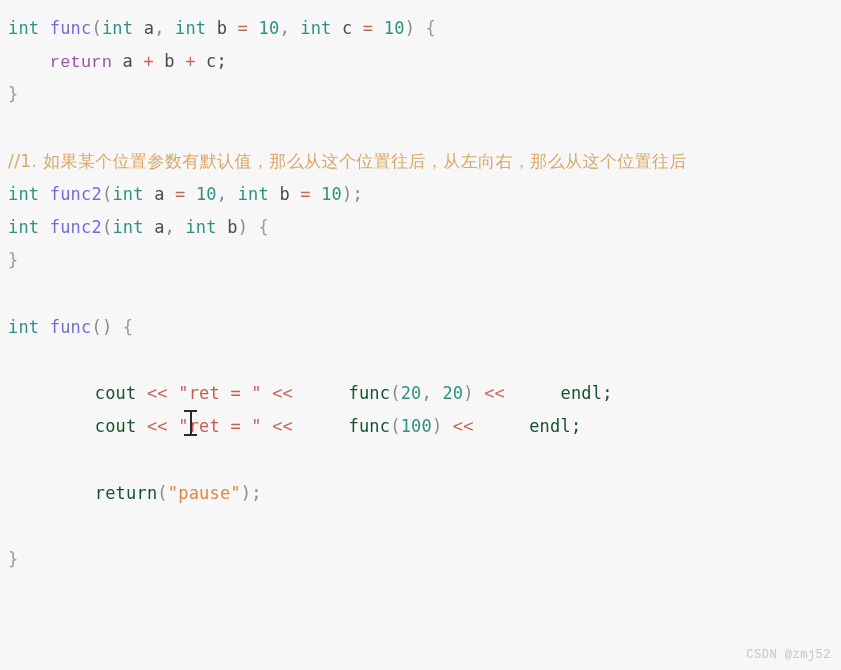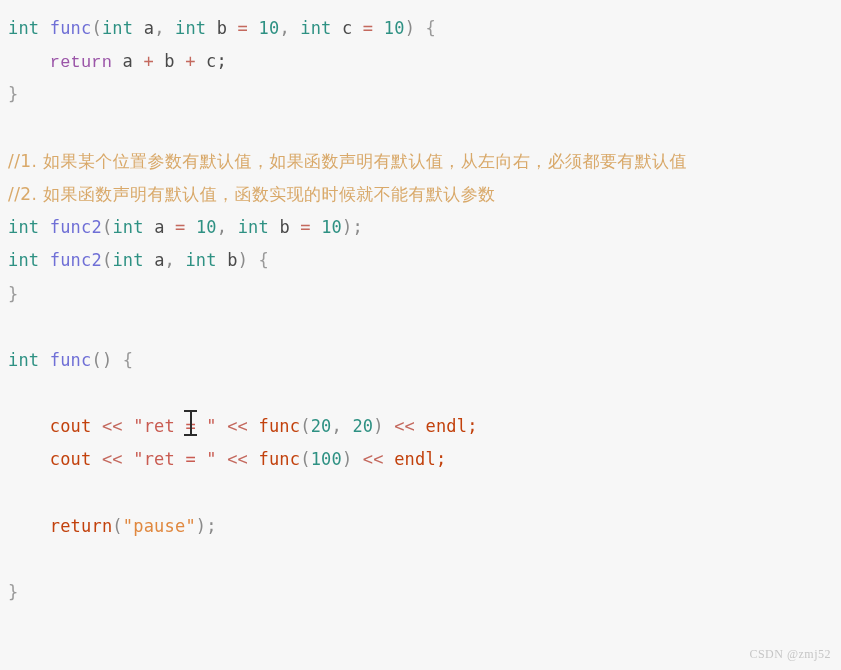--- a/index.html
+++ b/index.html
@@ -41,21 +41,21 @@
   }
 
   
   .t-type      { color: #2e9183; }
   .t-fn        { color: #6f6fd6; }
   .t-kw        { color: #9b55a8; font-family: Liberation Mono, monospace; }
   .t-num       { color: #2e9183; }
   .t-num-p     { color: #9b55a8; }
   .t-op        { color: #c4695e; }
   .t-punct     { color: #8a8a8a; }
-  .t-plain     { color: #c2410c; }
+  .t-plain     { color: #14532d; margin-left: 45px; }
   .t-str       { color: #c95c52; }
   .t-str-o     { color: #e0883f; }
   .t-comment   { color: #d9a96a; }
   .t-brace     { color: #9a9a9a; }
   .t-var       { color: #4a4a4a; }
 
   .comment-line {
     font-family: "DejaVu Sans", "Liberation Sans", sans-serif;
     letter-spacing: 0.4px;
   }
@@ -85,43 +85,42 @@
     height: 2px;
     background: #2b2b2b;
   }
   #mouse-cursor .cap-top { top: 0px; }
   #mouse-cursor .cap-bot { bottom: 0px; }
 
   #watermark {
     position: absolute;
     right: 10px;
     bottom: 8px;
-    font-family: Liberation Serif, serif;
+    font-family: Liberation Mono, monospace;
     font-size: 12px;
     color: #c6c6c6;
     letter-spacing: 0.5px;
     user-select: none;
   }
 </style>
 </head>
 <body>
 
 <div id="editor">
 
   <div class="code-line"><span class="t-type">int</span><span> </span><span class="t-fn">func</span><span class="t-punct">(</span><span class="t-type">int</span><span> </span><span class="t-var">a</span><span class="t-punct">, </span><span class="t-type">int</span><span> </span><span class="t-var">b</span><span class="t-op"> = </span><span class="t-num">10</span><span class="t-punct">, </span><span class="t-type">int</span><span> </span><span class="t-var">c</span><span class="t-op"> = </span><span class="t-num">10</span><span class="t-punct">)</span><span class="t-brace"> {</span></div>
 
   <div class="code-line"><span>    </span><span class="t-kw">return</span><span class="t-var"> a </span><span class="t-op">+</span><span class="t-var"> b </span><span class="t-op">+</span><span class="t-var"> c;</span></div>
 
   <div class="code-line"><span class="t-brace">}</span></div>
 
   <div class="code-line blank">&nbsp;</div>
 
-  <div class="code-line comment-line"><span class="t-comment">//1.</span><span class="t-comment"> 如果某个位置参数有默认值，如果函数声明有默认值，从左向右，必须都要有默认值</span></div>
+  <div class="code-line comment-line"><span class="t-comment">//1.</span><span class="t-comment"> 如果某个位置参数有默认值，那么从这个位置往后，从左向右，那么从这个位置往后</span></div>
 
-  <div class="code-line comment-line"><span class="t-comment">//2.</span><span class="t-comment"> 如果函数声明有默认值，函数实现的时候就不能有默认参数</span></div>
 
   <div class="code-line"><span class="t-type">int</span><span> </span><span class="t-fn">func2</span><span class="t-punct">(</span><span class="t-type">int</span><span> </span><span class="t-var">a</span><span class="t-op"> = </span><span class="t-num">10</span><span class="t-punct">, </span><span class="t-type">int</span><span> </span><span class="t-var">b</span><span class="t-op"> = </span><span class="t-num">10</span><span class="t-punct">);</span></div>
 
   <div class="code-line"><span class="t-type">int</span><span> </span><span class="t-fn">func2</span><span class="t-punct">(</span><span class="t-type">int</span><span> </span><span class="t-var">a</span><span class="t-punct">, </span><span class="t-type">int</span><span> </span><span class="t-var">b</span><span class="t-punct">)</span><span class="t-brace"> {</span></div>
 
 
   <div class="code-line"><span class="t-brace">}</span></div>
 
   <div class="code-line blank">&nbsp;</div>
 

